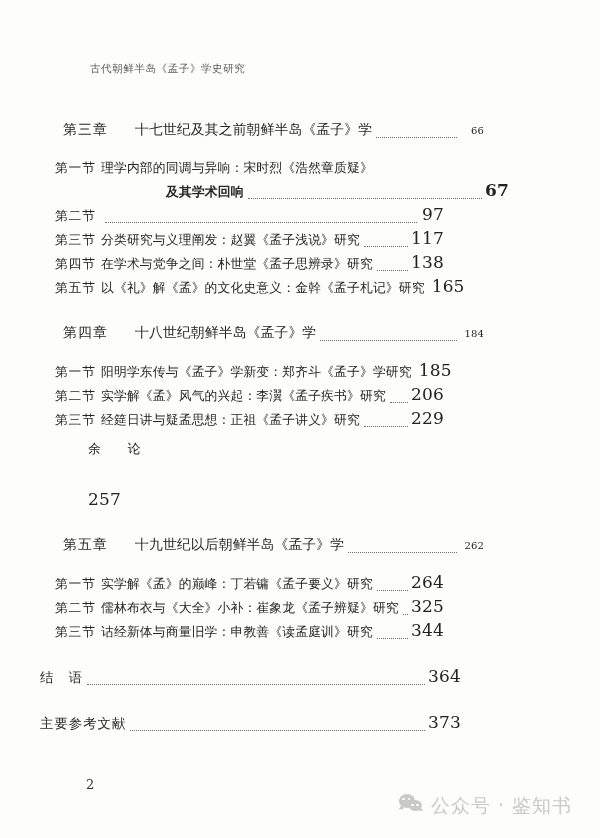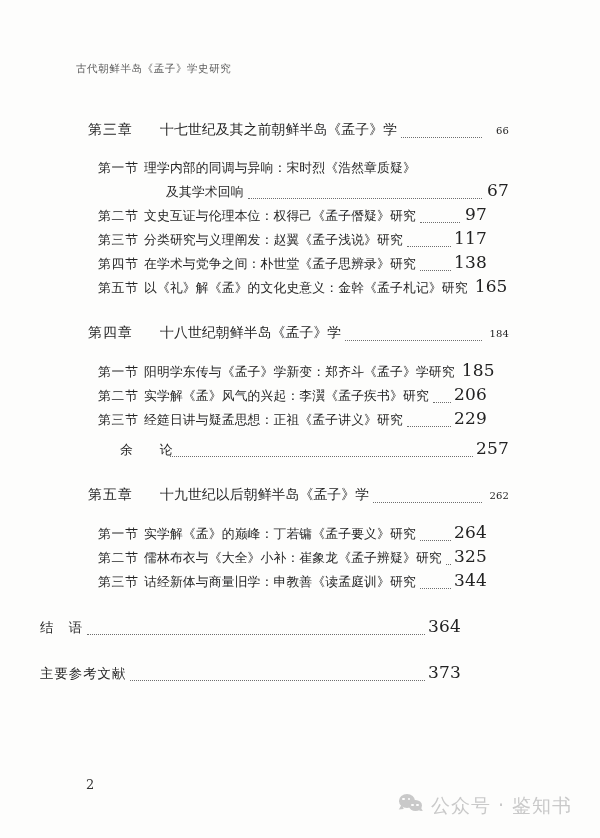--- a/index.html
+++ b/index.html
@@ -20,21 +20,21 @@
 
   .page {
     position: absolute;
     inset: 0;
     background: #fdfdfc;
   }
 
   
   .running-header {
     position: absolute;
-    left: 76px;
+    left: 90px;
     top: 62px;
     font-size: 10.5px;
     color: #5c5c5c;
     letter-spacing: 0.6px;
     font-family: Liberation Serif, serif;
     white-space: nowrap;
   }
 
   
   .toc {
@@ -51,69 +51,71 @@
     margin-left: 88px;
     font-size: 13.2px;
     line-height: 23px;
     color: #262626;
     letter-spacing: 0.15px;
     white-space: nowrap;
   }
 
   
   .lvl-chapter {
-    margin-left: 88px;
+    margin-left: 63px;
     font-size: 13.8px;
   }
   .lvl-chapter .row-label {
     width: 72px;
     flex: 0 0 72px;
     letter-spacing: 1.2px;
   }
 
   
   .lvl-section {
-    margin-left: 98px;
+    margin-left: 55px;
     width: 389px;
     font-size: 12.8px;
   }
   .lvl-section .row-label {
     width: 46px;
     flex: 0 0 46px;
     letter-spacing: 0.8px;
   }
 
   
   .lvl-cont {
     margin-left: 120px;
     width: 389px;
     font-size: 12.8px;
+    font-weight: bold;
   }
   .lvl-cont .row-label {
     width: 46px;
     flex: 0 0 46px;
   }
 
   
   .lvl-part {
     margin-left: 40px;
     font-size: 13.4px;
   }
   .lvl-part .row-label {
     width: 0;
     flex: 0 0 0;
   }
   .lvl-part .row-title {
     letter-spacing: 1px;
   }
 
   .lvl-yulun {
-    margin-left: 120px;
+    margin-left: 88px;
     width: 389px;
     font-size: 12.9px;
+    flex-direction: column;
   }
   .lvl-yulun .row-label {
     width: 46px;
     flex: 0 0 46px;
     letter-spacing: 7px;
   }
 
   .row-label {
     display: inline-block;
   }
@@ -249,21 +251,20 @@
         <span class="row-page"></span>
       </div>
       <div class="toc-row lvl-cont">
         <span class="row-label"></span>
         <span class="row-title">及其学术回响</span>
         <span class="leader"></span>
         <span class="row-page">67</span>
       </div>
       <div class="toc-row lvl-section">
         <span class="row-label">第二节</span>
-        <span class="row-title">文史互证与伦理本位：权得己《孟子僭疑》研究</span>
         <span class="leader"></span>
         <span class="row-page">97</span>
       </div>
       <div class="toc-row lvl-section">
         <span class="row-label">第三节</span>
         <span class="row-title">分类研究与义理阐发：赵翼《孟子浅说》研究</span>
         <span class="leader"></span>
         <span class="row-page">117</span>
       </div>
       <div class="toc-row lvl-section">

